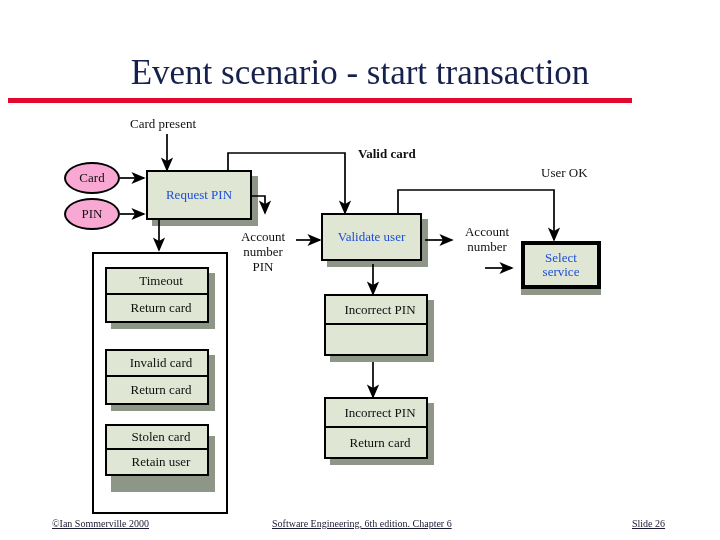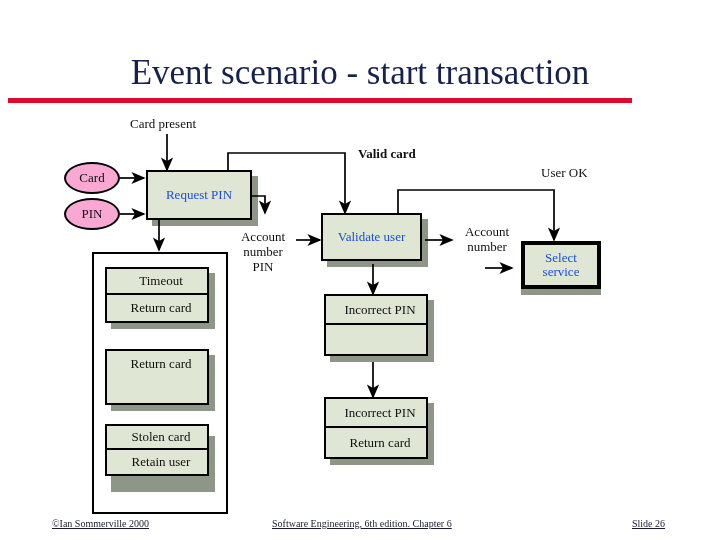--- a/index.html
+++ b/index.html
@@ -212,20 +212,21 @@
   <div class="outer-box" style="left:92px; top:252px; width:136px; height:262px;"></div>
 
   <div class="shadow" style="left:111px; top:273px; width:104px; height:56px;"></div>
   <div class="stack" style="left:105px; top:267px; width:104px; height:56px;">
     <div class="row top">Timeout</div>
     <div class="row">Return card</div>
   </div>
 
   <div class="shadow" style="left:111px; top:355px; width:104px; height:56px;"></div>
   <div class="stack" style="left:105px; top:349px; width:104px; height:56px;">
+    <div class="row top">Invalid card</div>
     <div class="row">Return card</div>
   </div>
 
   <div class="shadow" style="left:111px; top:436px; width:104px; height:56px;"></div>
   <div class="stack" style="left:105px; top:424px; width:104px; height:52px;">
     <div class="row top">Stolen card</div>
     <div class="row">Retain user</div>
   </div>
 
   <div class="shadow" style="left:330px; top:300px; width:104px; height:62px;"></div>

